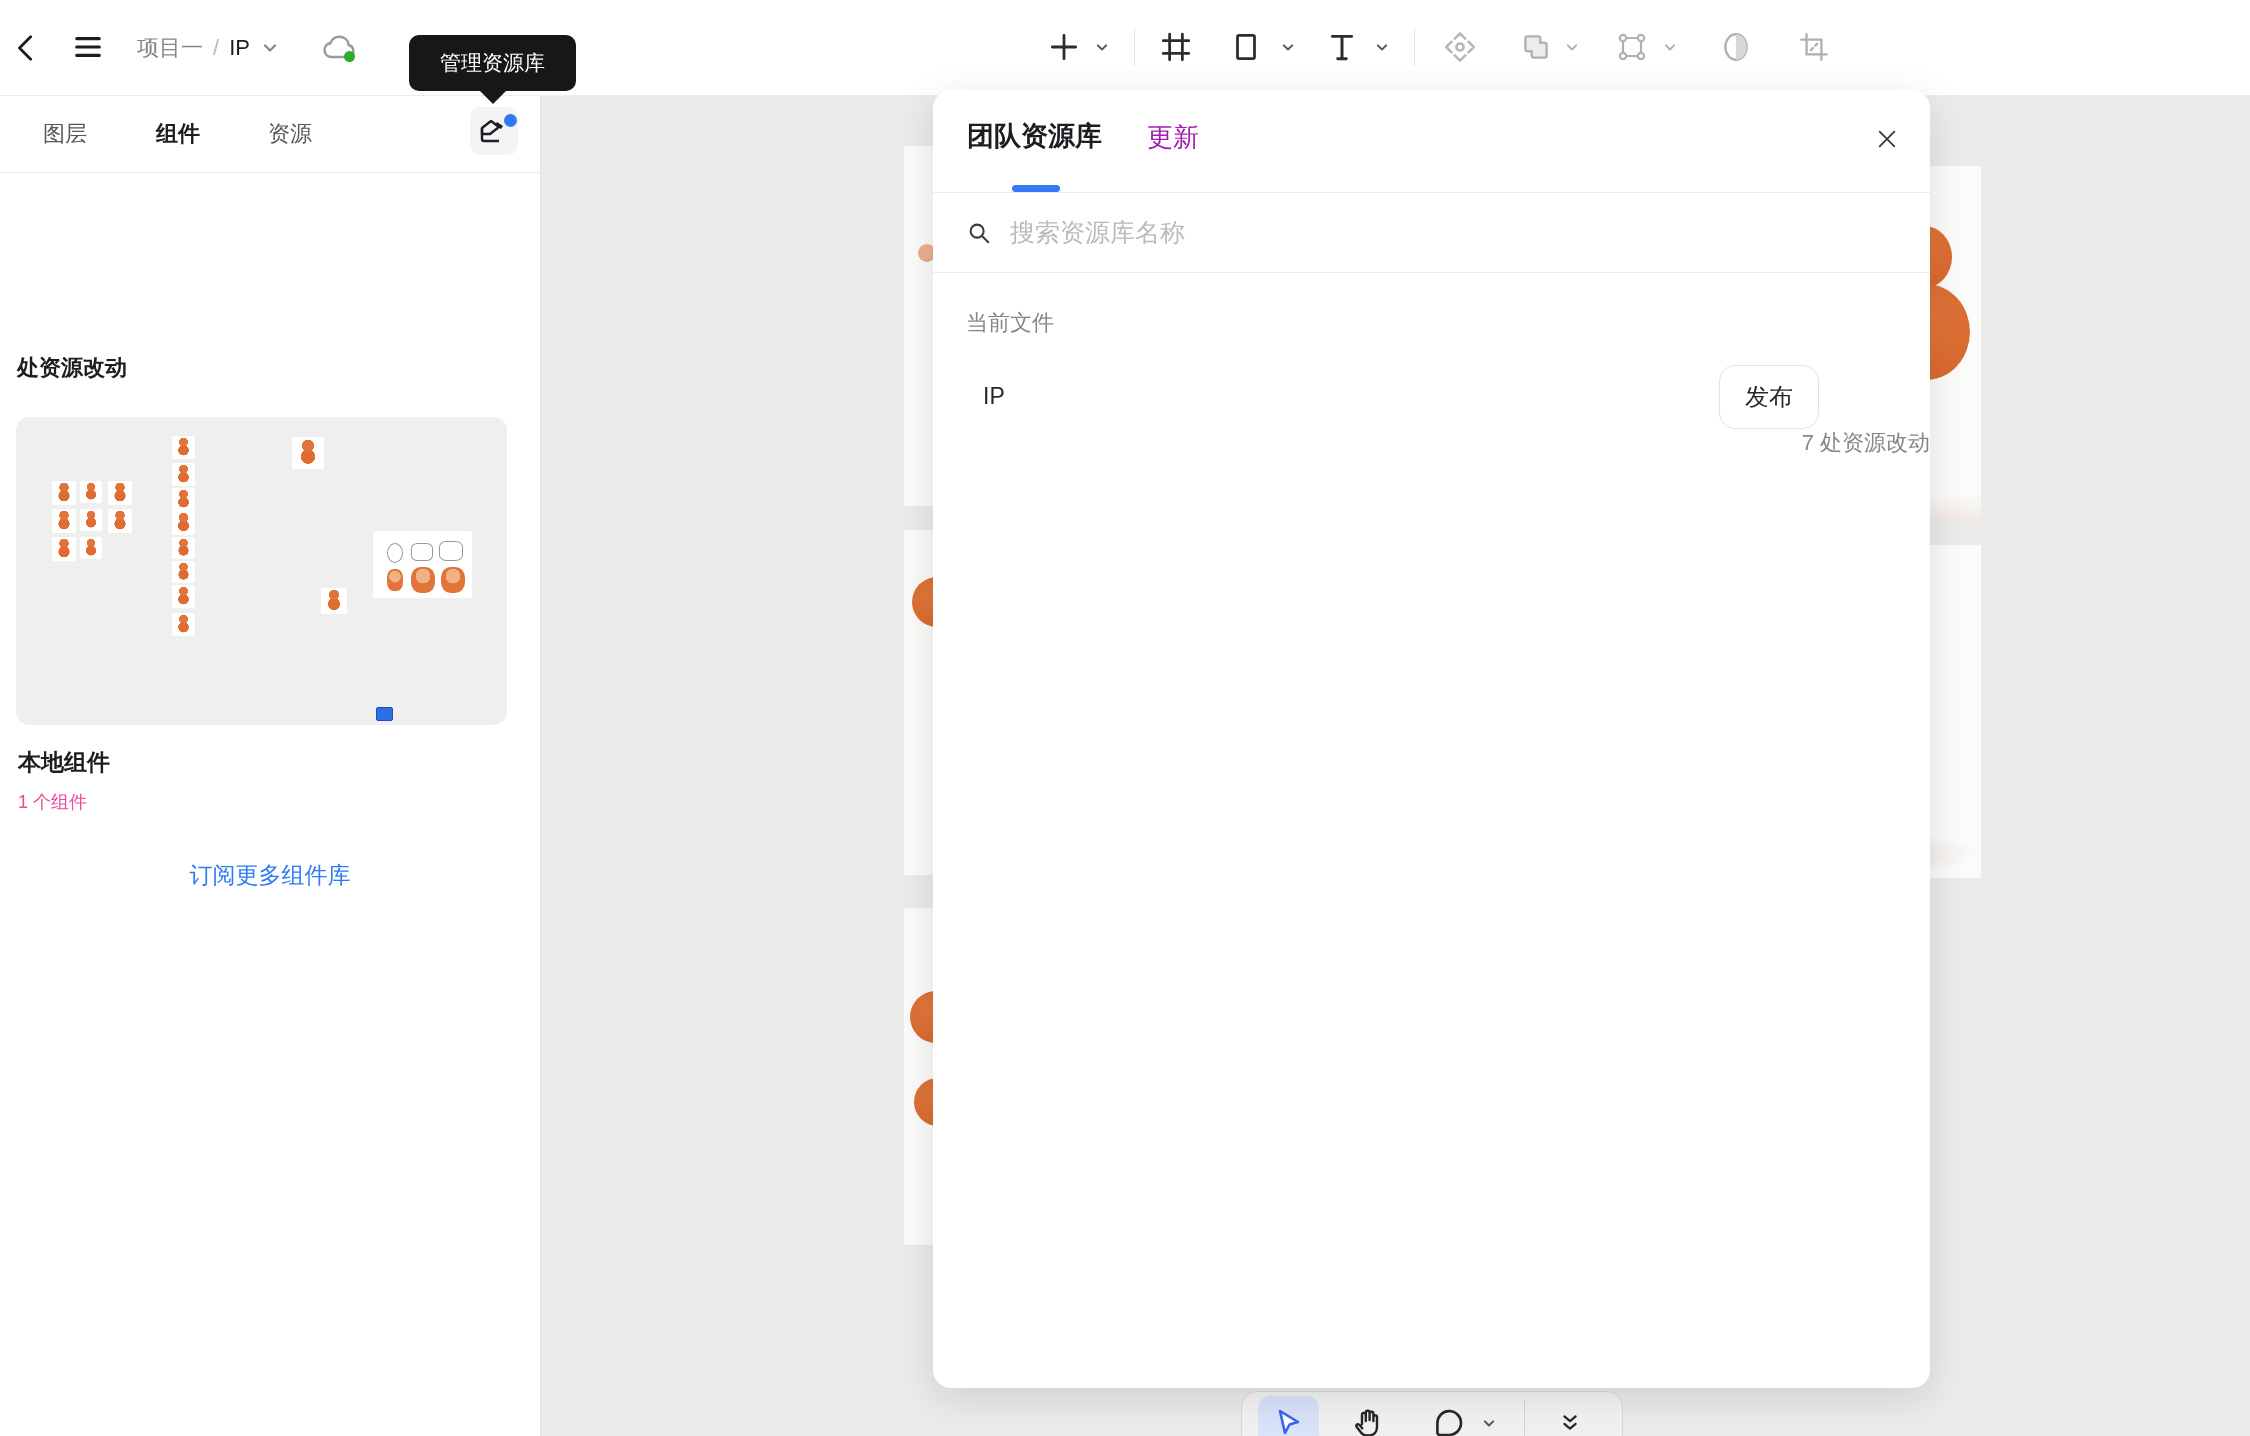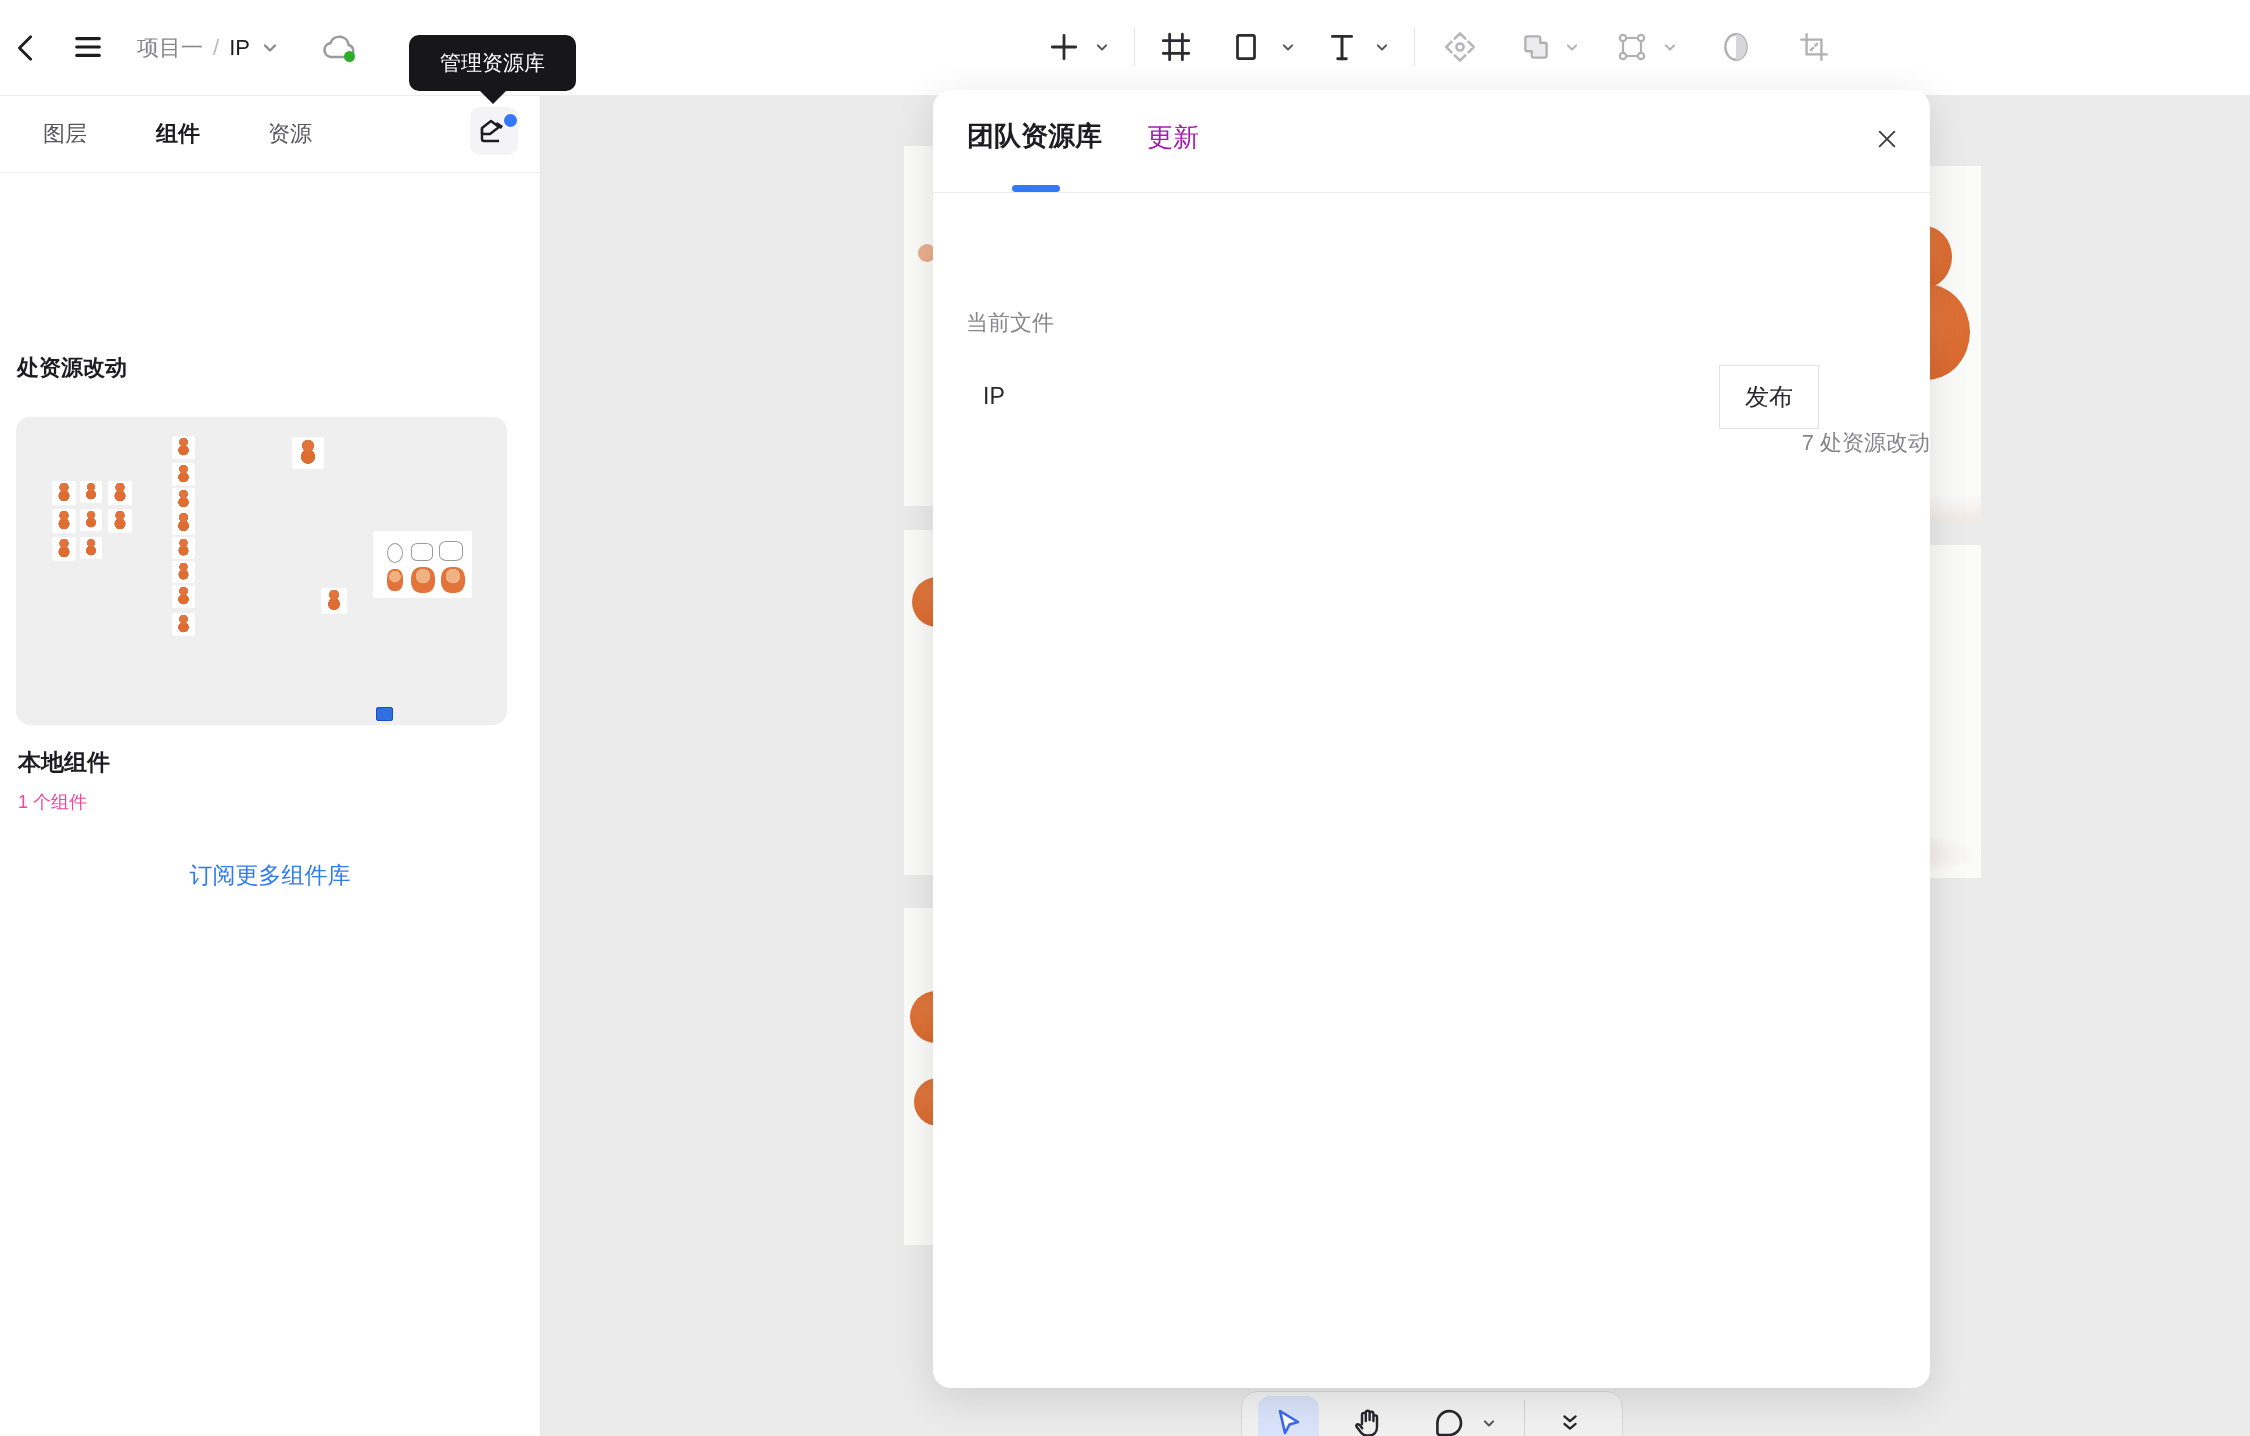--- a/index.html
+++ b/index.html
@@ -66,21 +66,21 @@
   .m-close{position:absolute;left:936px;top:31px;width:36px;height:36px;display:flex;align-items:center;justify-content:center;cursor:pointer;}
   .m-indicator{position:absolute;left:79px;top:95px;width:48px;height:7px;border-radius:4px;background:#3478f7;}
   .m-div1{position:absolute;left:0;top:102px;width:997px;height:1px;background:#ececec;}
   .m-search{position:absolute;left:0;top:103px;width:997px;height:79px;border-bottom:1px solid #ececec;display:flex;align-items:center;}
   .m-search input{border:0;outline:0;background:transparent;font-size:25px;color:#1c1c21;width:760px;margin-left:16px;
     font-family:"Liberation Sans","DejaVu Sans",sans-serif;}
   .m-search input::placeholder{color:#b9b9be;}
   .m-section{position:absolute;left:33px;top:218px;font-size:22px;color:#85858c;}
   .m-file{position:absolute;left:50px;top:293px;font-size:23px;font-weight:500;color:#26262b;}
   .m-changes{position:absolute;left:0;top:294px;width:997px;text-align:right;font-size:22px;color:#85858c;margin-top:44px;}
-  .m-publish{position:absolute;left:786px;top:275px;width:98px;height:62px;background:#fff;border:1px solid #e2e2e4;border-radius:0;
+  .m-publish{position:absolute;left:786px;top:275px;width:98px;height:62px;background:#fff;border:1px solid #e2e2e4;border-radius:16px;
     display:flex;align-items:center;justify-content:center;font-size:24px;color:#26262b;cursor:pointer;}
 
   
   .bottombar{position:absolute;left:1241px;top:1391px;width:380px;height:80px;background:linear-gradient(#f4f4f5,#ededee);
     border:1px solid #d9d9dc;border-radius:16px;z-index:5;display:flex;align-items:flex-start;}
   .bb-sel{position:absolute;left:16px;top:4px;width:61px;height:54px;background:#d9e3fa;border-radius:12px;
     display:flex;align-items:center;justify-content:center;cursor:pointer;}
   .bb-item{position:absolute;top:6px;width:50px;height:50px;display:flex;align-items:center;justify-content:center;cursor:pointer;}
   .bb-div{position:absolute;left:282px;top:8px;width:1px;height:42px;background:#d4d4d7;}
 
@@ -284,20 +284,27 @@
 <div class="modal">
   <div class="m-title">团队资源库</div>
   <div class="m-tab2">更新</div>
   <div class="m-close">
     <svg width="22" height="22" viewBox="0 0 24 24" stroke="#3a3a40" stroke-width="2" stroke-linecap="round">
         <path d="M4 4l16 16M20 4L4 20"></path>
       </svg>
   </div>
   <div class="m-indicator"></div>
   <div class="m-div1"></div>
+  <div class="m-search">
+    <svg width="26" height="26" viewBox="0 0 28 28" fill="none" stroke="#3a3a40" stroke-width="2.2" stroke-linecap="round" style="margin-left:33px;">
+      <circle cx="12" cy="12" r="7"></circle>
+        <path d="M17.5 17.5L24 24"></path>
+    </svg>
+    <input placeholder="搜索资源库名称" style="">
+  </div>
   <div class="m-section">当前文件</div>
   <div>
     <div class="m-file">IP</div>
     <div class="m-changes">7 处资源改动</div>
     <div class="m-publish">发布</div>
   </div>
 </div>
 
 <div class="bottombar">
   <div class="bb-sel">

